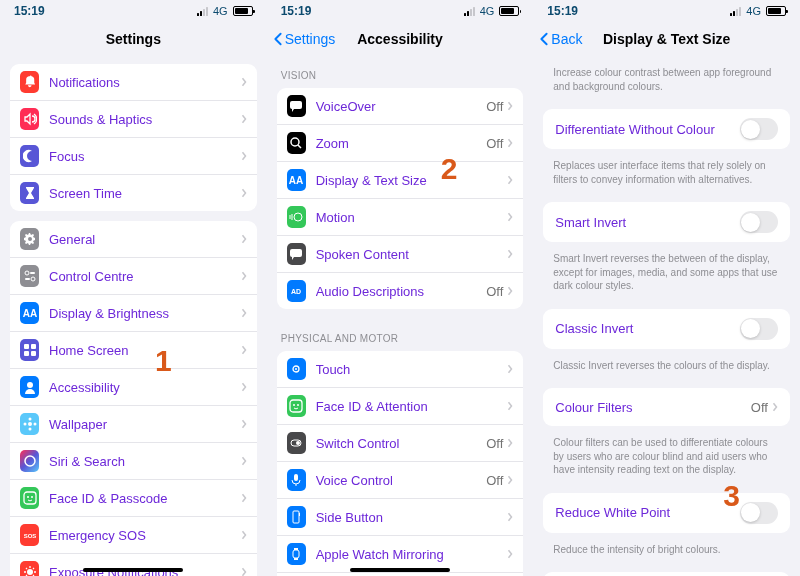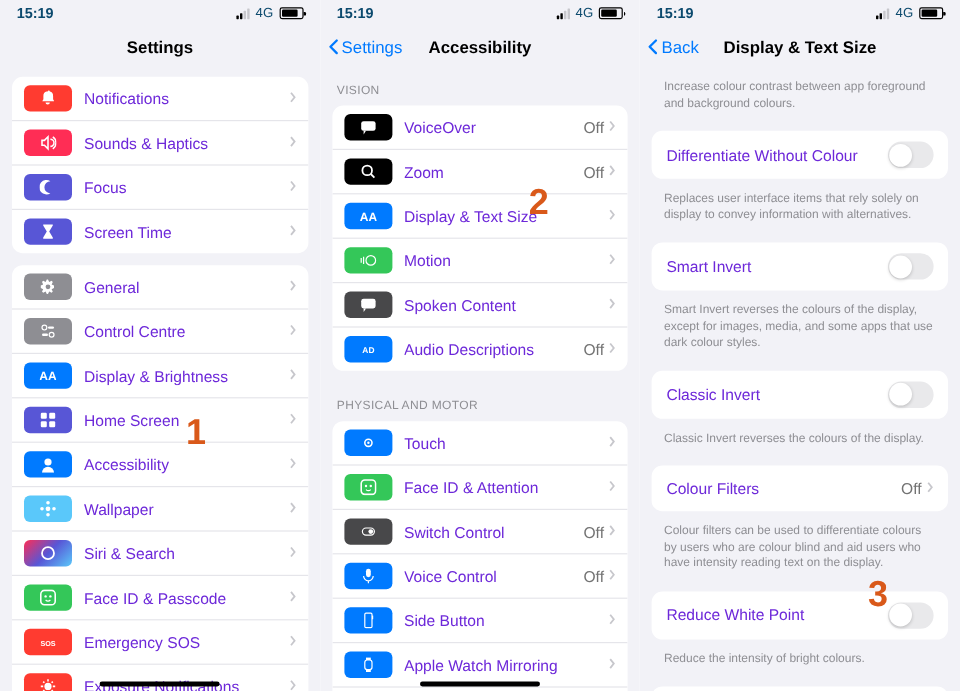--- a/index.html
+++ b/index.html
@@ -21,21 +21,21 @@
 .nav-bar { height: 34px; display: flex; align-items: center; justify-content: center; position: relative; padding: 0 8px; }
 .nav-title { font-size: 14px; font-weight: 600; text-align: center; }
 .nav-back { position: absolute; left: 6px; display: flex; align-items: center; color: #007aff; font-size: 14px; cursor: pointer; }
 .nav-back svg { width: 10px; height: 14px; margin-right: 2px; }
 .content { flex: 1; overflow-y: hidden; }
 .group-header { font-size: 10px; color: #8e8e93; padding: 14px 14px 5px; text-transform: uppercase; letter-spacing: 0.3px; }
 .list { background: #fff; margin: 8px 10px 10px; border-radius: 9px; overflow: hidden; }
 .list.tight { margin-top: 2px; }
 .row { display: flex; align-items: center; padding: 7px 10px; min-height: 34px; border-bottom: 0.5px solid #e5e5ea; position: relative; cursor: pointer; }
 .row:last-child { border-bottom: none; }
-.row-icon { width: 40px; height: 22px; border-radius: 5px; margin-right: 10px; display: flex; align-items: center; justify-content: center; flex-shrink: 0; }
+.row-icon { width: 19px; height: 22px; border-radius: 5px; margin-right: 10px; display: flex; align-items: center; justify-content: center; flex-shrink: 0; }
 .row-icon svg { width: 14px; height: 14px; fill: #fff; }
 .row-label { flex: 1; font-size: 13px; color: #6d28d9; white-space: nowrap; overflow: hidden; text-overflow: ellipsis; }
 .row-value { font-size: 13px; color: #737373; margin-right: 4px; }
 .chevron { color: #c7c7cc; flex-shrink: 0; }
 .chevron svg { width: 6px; height: 10px; stroke: #c7c7cc; stroke-width: 2; fill: none; }
 .footer-text { font-size: 10px; color: #8e8e93; padding: 4px 20px 10px; line-height: 1.35; }
 .toggle { width: 38px; height: 22px; border-radius: 11px; background: #e9e9eb; position: relative; flex-shrink: 0; }
 .toggle-knob { position: absolute; width: 19px; height: 19px; background: #fff; border-radius: 50%; top: 1.5px; left: 1.5px; box-shadow: 0 1px 3px rgba(0,0,0,0.2); transition: left 0.2s; }
 .screen3 .row { padding: 9px 12px; min-height: 38px; }
 .screen3 .list { margin: 6px 10px; }
@@ -465,30 +465,30 @@
   <div class="content" id="s3c">
     <div class="footer-text" style="padding-top:10px">Increase colour contrast between app foreground and background colours.</div>
   <div class="list">
         <div class="row">
           <span class="row-label">Differentiate Without Colour</span>
           <span class="toggle">
             <span class="toggle-knob"></span>
           </span>
         </div>
       </div>
-      <div class="footer-text">Replaces user interface items that rely solely on display to convey information with alternatives.</div>
+      <div class="footer-text">Replaces user interface items that rely solely on filters to convey information with alternatives.</div>
       <div class="list">
         <div class="row">
           <span class="row-label">Smart Invert</span>
           <span class="toggle">
             <span class="toggle-knob"></span>
           </span>
         </div>
       </div>
-      <div class="footer-text">Smart Invert reverses the colours of the display, except for images, media, and some apps that use dark colour styles.</div>
+      <div class="footer-text">Smart Invert reverses the between of the display, except for images, media, and some apps that use dark colour styles.</div>
       <div class="list">
         <div class="row">
           <span class="row-label">Classic Invert</span>
           <span class="toggle">
             <span class="toggle-knob"></span>
           </span>
         </div>
       </div>
       <div class="footer-text">Classic Invert reverses the colours of the display.</div>
       <div class="list">

